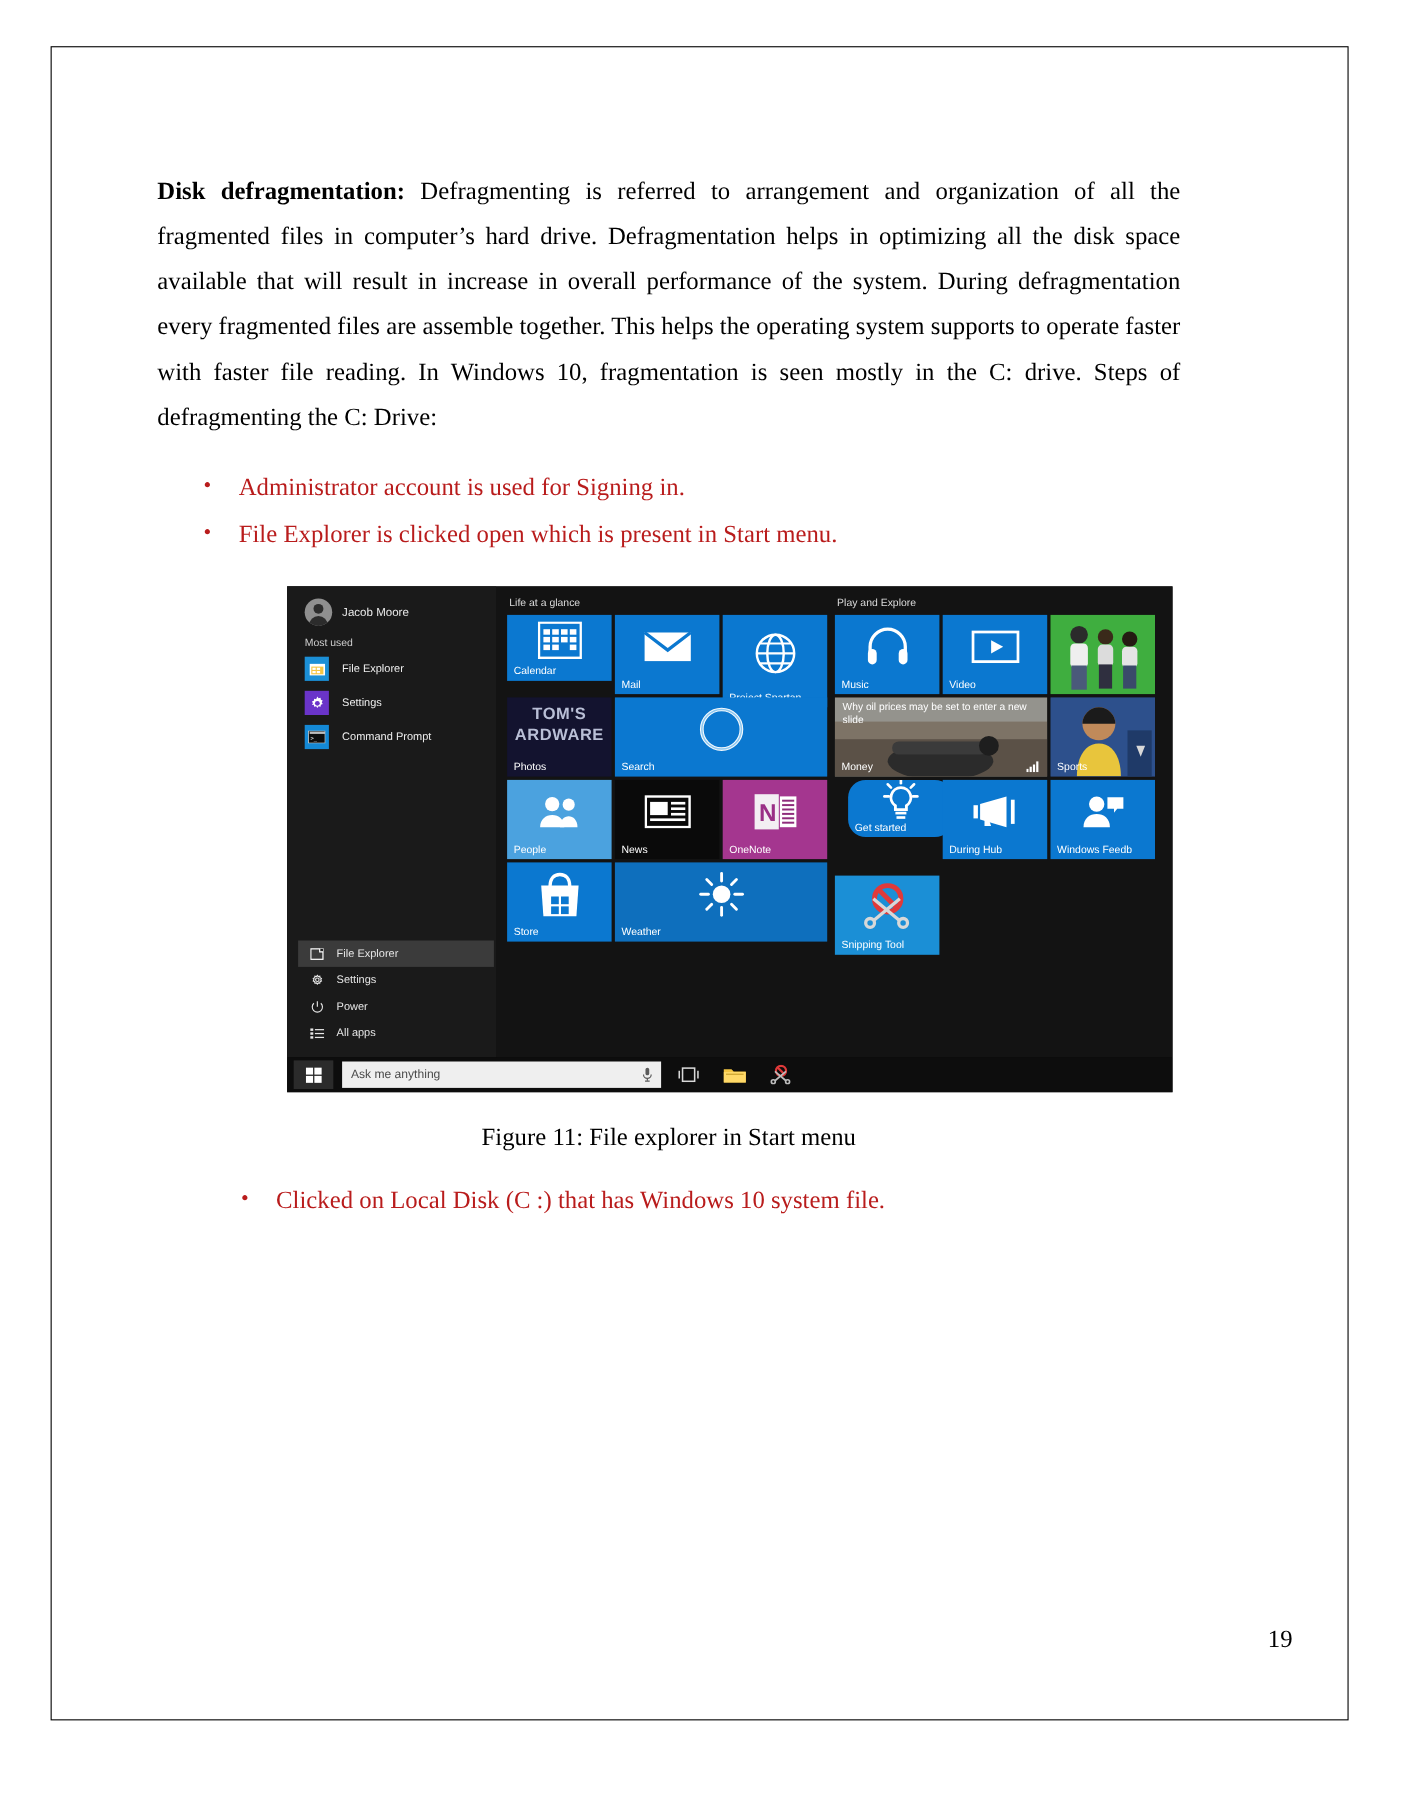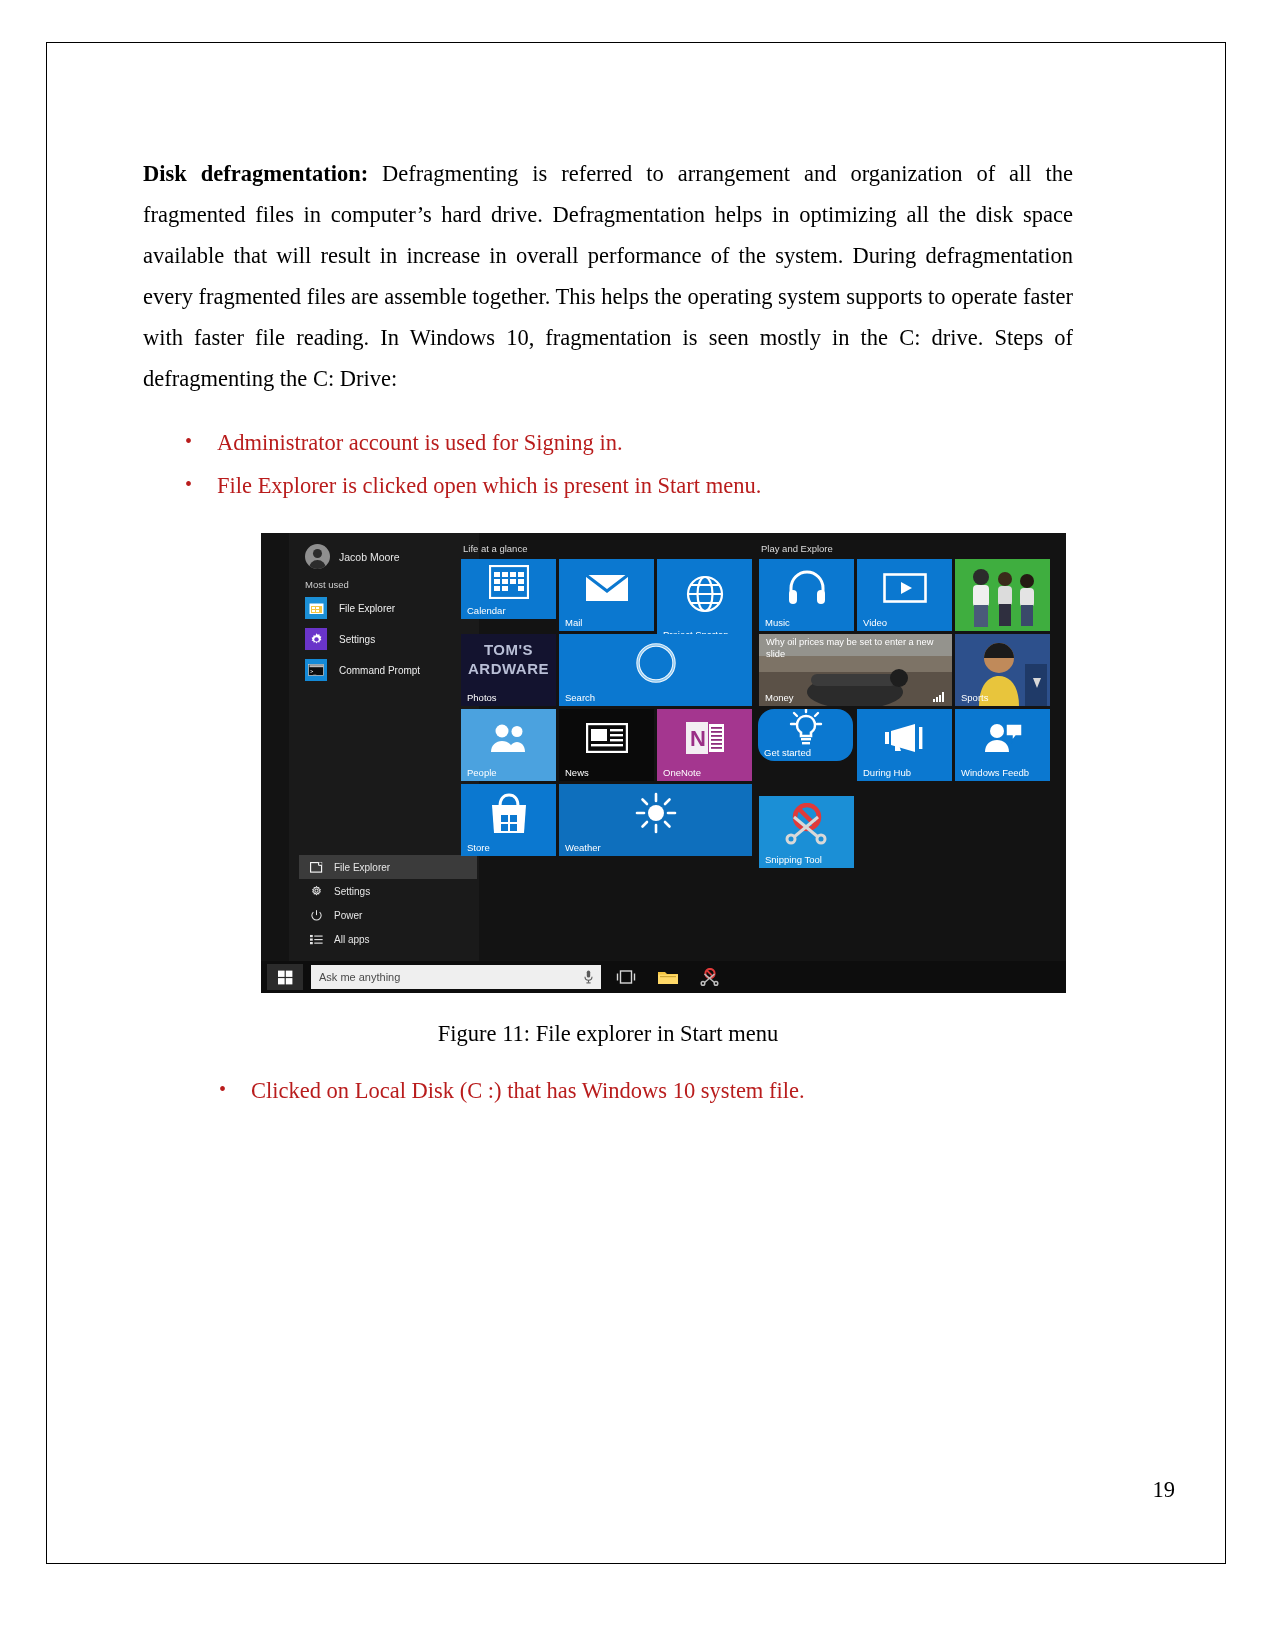--- a/index.html
+++ b/index.html
@@ -68,21 +68,21 @@
     width:805px; height:460px;
     margin:26px 0 0 118px;
     background:#0a0a0a;
     font-family:"Liberation Sans", sans-serif;
     overflow:hidden;
     color:#fff;
   }
   .menu-body { position:absolute; left:0; top:0; right:0; height:428px; background:#131313; }
 
   
-  .leftcol { position:absolute; left:0; top:0; width:190px; height:428px; background:#1a1a1a;margin-left:28px; }
+  .leftcol { position:absolute; left:0; top:0; width:190px; height:428px; background:#1a1a1a; }
   .user { position:absolute; left:16px; top:11px; display:flex; align-items:center; }
   .avatar {
     width:25px; height:25px; border-radius:50%;
     background:#8f8f8f; position:relative; overflow:hidden;
   }
   .avatar:before {
     content:""; position:absolute; left:8px; top:5px;
     width:9px; height:9px; border-radius:50%; background:#2c2c2c;
   }
   .avatar:after {
@@ -471,21 +471,21 @@
                 <circle cx="44" cy="24" r="15" fill="#c08a5a"></circle>
                 <path d="M29 24a15 15 0 0 1 30 0z" fill="#1b1b1b"></path>
                 <path d="M24 72c0-20 9-30 20-30s20 10 20 30z" fill="#e8c53c"></path>
                 <rect x="70" y="30" width="22" height="42" fill="#1f3a68"></rect>
                 <path d="M78 44 l4 10 4-10z" fill="#d8d8d8"></path>
               </svg>
             </span>
             <span class="tlabel">Sports</span>
           </div>
 
-          <div class="tile" style="left:307px; top:176px; width:95px; height:52px;border-radius:16px;">
+          <div class="tile" style="left:320px; top:176px; width:95px; height:52px;border-radius:16px;">
             <span class="tglyph">
               <svg width="38" height="40" viewBox="0 0 38 40">
                 <path d="M19 8a9 9 0 0 1 5 16.5V28h-10v-3.5A9 9 0 0 1 19 8z" fill="none" stroke="#fff" stroke-width="2.6"></path>
                 <rect x="14" y="30" width="10" height="2.4" fill="#fff"></rect>
                 <rect x="15" y="34" width="8" height="2.4" fill="#fff"></rect>
                 <g stroke="#fff" stroke-width="2.4" stroke-linecap="round">
                   <line x1="19" y1="0" x2="19" y2="4"></line>
                   <line x1="4" y1="16" x2="8" y2="16"></line>
                   <line x1="30" y1="16" x2="34" y2="16"></line>
                   <line x1="7" y1="5" x2="10" y2="8"></line>

